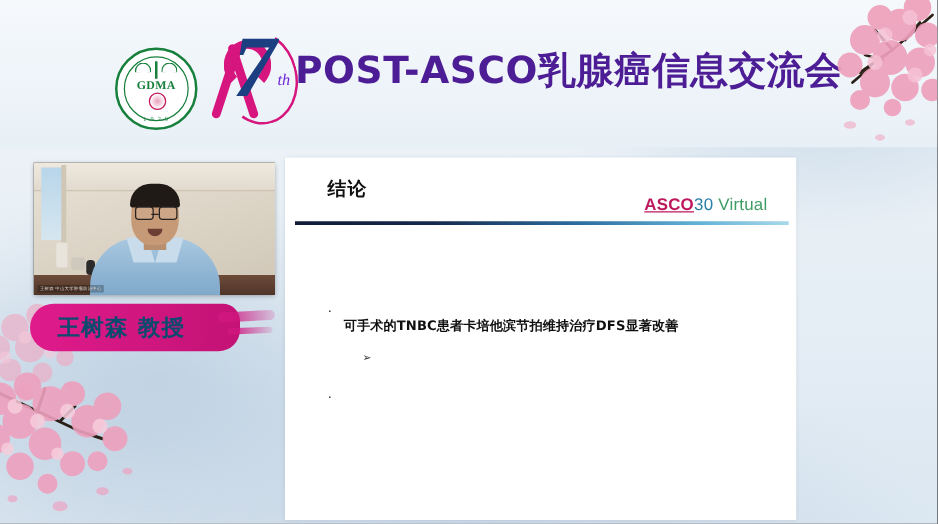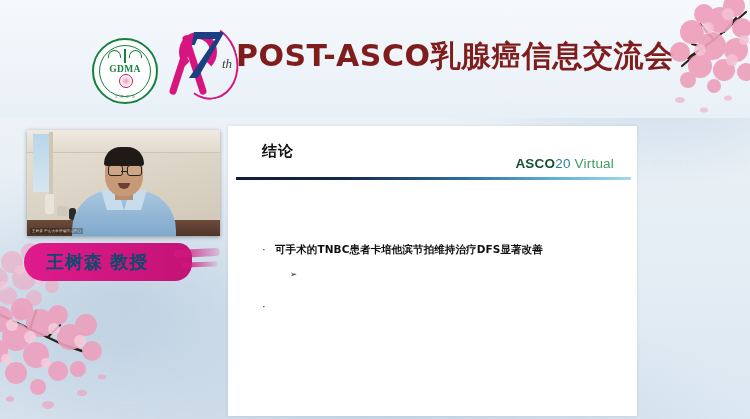--- a/index.html
+++ b/index.html
@@ -151,40 +151,40 @@
     font-style: italic;
     color: #1b3f80;
     line-height: 1;
   }
   .seven-th {
     position: absolute;
     left: 222px; top: 56px;
     font-family: "Liberation Serif", serif;
     font-size: 13px;
     font-style: italic;
-    color: #404040;
+    color: #6d28d9;
   }
   .seven-arc {
     position: absolute;
     left: 176px; top: 24px;
     width: 58px; height: 72px;
     border: 2.6px solid #d6157f;
     border-radius: 50%;
     border-left-color: transparent;
     border-top-color: transparent;
     transform: rotate(-14deg);
   }
 
   .title-main {
     position: absolute;
     left: 236px; top: 36px;
     font-size: 30px;
     font-weight: bold;
     letter-spacing: .5px;
-    color: #7f1d1d;
+    color: #4c1d95;
     white-space: nowrap;
     font-family: "DejaVu Sans", "Liberation Sans", sans-serif;
   }
   .title-sub {
     position: absolute;
     left: 232px; top: 73px;
     font-size: 21px;
     font-weight: bold;
     letter-spacing: .6px;
     color: #1b2a54;
@@ -340,21 +340,21 @@
   }
   .asco-logo {
     position: absolute;
     right: 23px; top: 30px;
     font-size: 13.5px;
     font-weight: bold;
     letter-spacing: .2px;
     white-space: nowrap;
     font-family: "Liberation Sans", sans-serif;
   }
-  .asco-a { color: #14532d; }
+  .asco-a { color: #be185d; text-decoration: underline; }
   .asco-20 { color: #2a7fa8; font-weight: normal; }
   .asco-v { color: #3f9c63; font-weight: normal; }
   .rule {
     position: absolute;
     left: 8px; right: 6px; top: 51px;
     height: 3px;
     background: linear-gradient(90deg, #101c38 0%, #16294d 28%, #2d6fa2 58%, #64b3d6 82%, #a8d8ea 100%);
   }
 
   .bullets {
@@ -372,20 +372,21 @@
     line-height: 15px;
     color: #171717;
   }
   .b-text {
     font-size: 10.5px;
     line-height: 15px;
     font-weight: bold;
     color: #0f0f0f;
     letter-spacing: .1px;
     font-family: "DejaVu Sans", "Liberation Sans", sans-serif;
+    margin-top: 12px;
   }
   .sub-row {
     display: flex;
     align-items: flex-start;
     margin-top: 10px;
     padding-left: 28px;
   }
   .sub-mark {
     width: 13px;
     flex: 0 0 13px;
@@ -562,21 +563,21 @@
     <div class="nb-blob"></div>
     <div class="nb-stroke1"></div>
     <div class="nb-stroke2"></div>
     <div class="nb-text">王树森 教授</div>
   </div>
 
   <div class="slide">
     <div class="slide-title">结论</div>
 
     <div class="asco-logo">
-      <span class="asco-a">ASCO</span><span class="asco-20">20</span> <span class="asco-v">Virtual</span>
+      <span class="asco-a">ASCO</span><span class="asco-20">30</span> <span class="asco-v">Virtual</span>
     </div>
 
     <div class="rule"></div>
 
     <div class="bullets">
 
       <div class="b-row">
         <div class="b-mark">·</div>
         <div class="b-text">可手术的TNBC患者卡培他滨节拍维持治疗DFS显著改善</div>
       </div>

